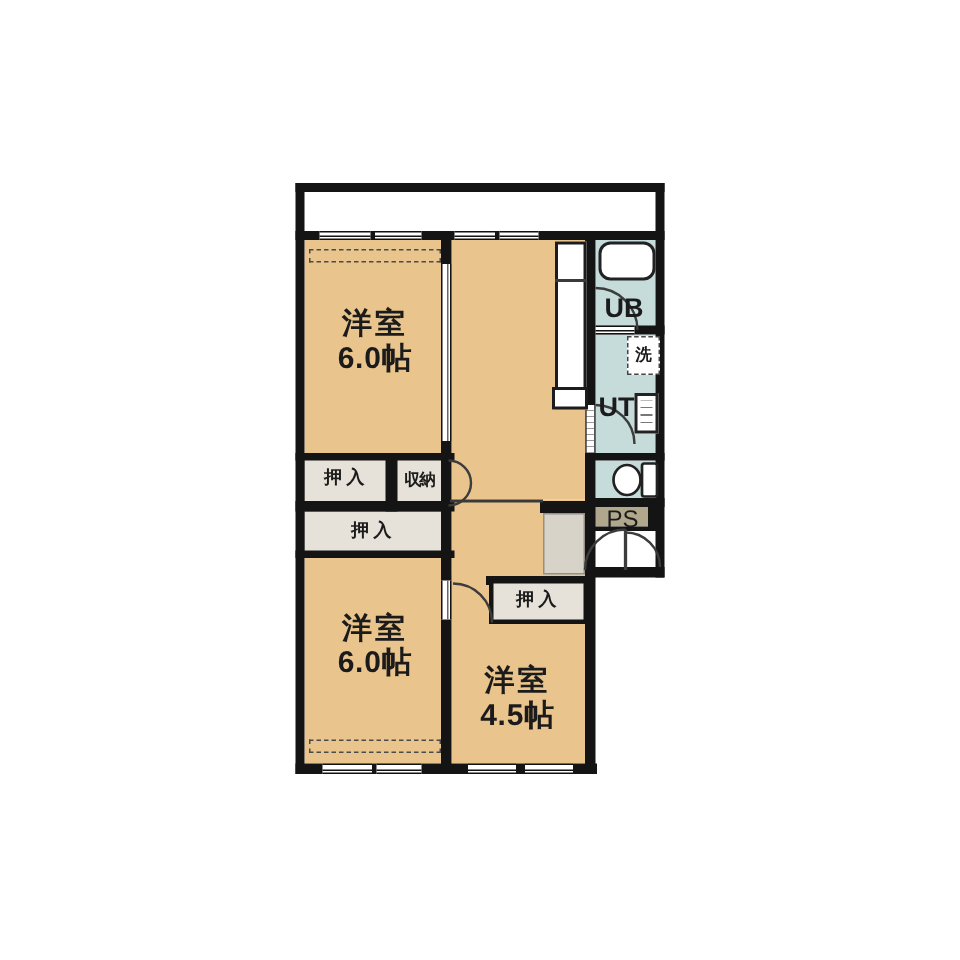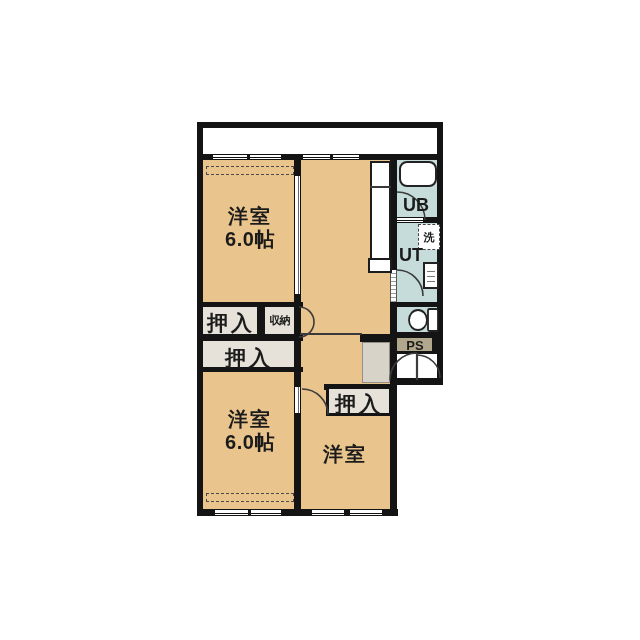--- a/index.html
+++ b/index.html
@@ -14,24 +14,24 @@
   .fl-ps{background:#b1a78c;}
   .fl-tataki{background:#d7d3c9;border:1px solid #949088;}
   .fl-white{background:#ffffff;}
   .win{background:#fff;border-top:1.5px solid #111;border-bottom:1.5px solid #111;}
   .win::after{content:"";position:absolute;left:0;right:0;top:50%;height:1px;background:#111;}
   .slide{background:#fff;border-left:1px solid #111;border-right:1px solid #111;}
   .slide::after{content:"";position:absolute;top:0;bottom:0;left:50%;width:1px;background:#666;}
   .dash{border:1.5px dashed #4a4a4a;}
   .lbl{color:#1b1b1b;text-align:center;}
   .room-lbl{font-size:20px;font-weight:600;letter-spacing:2px;line-height:23px;}
-  .closet-lbl{font-size:21px;font-weight:600;letter-spacing:3px;line-height:1;}
+  .closet-lbl{font-size:12px;font-weight:600;letter-spacing:3px;line-height:1;}
   .small-lbl{font-size:11px;font-weight:600;letter-spacing:0;line-height:1;}
   .svc-lbl{font-size:18px;font-weight:600;letter-spacing:0;line-height:1;}
-  .ps-lbl{font-size:13px;font-weight:700;line-height:1;}
+  .ps-lbl{font-size:16px;font-weight:400;line-height:1;}
   .tub{background:#fff;border:2.5px solid #222;border-radius:8px;}
   .counter{background:#fff;border:2px solid #1c1c1c;}
   .washerbox{background:#fff;border:1.5px dashed #444;display:flex;align-items:center;justify-content:center;}
   .heater{background:#fff;border:2px solid #222;}
   .heater::after{content:"";position:absolute;left:2px;right:2px;top:3px;bottom:3px;
      background:repeating-linear-gradient(to bottom,#fff 0 4px,#777 4px 5px);}
   .hatch{background:repeating-linear-gradient(to bottom,#fff 0 3px,#9a9a9a 3px 4px);border-left:1px solid #555;border-right:1px solid #555;}
   svg.overlay{position:absolute;left:0;top:0;pointer-events:none;}
 </style>
 </head>
@@ -126,24 +126,25 @@
     <span style="display:block;letter-spacing:0.5px">6.0帖</span>
   </span>
   <span class="lbl room-lbl" style="left:299px;top:218px;width:76px;">
   </span>
   <span class="lbl room-lbl" style="left:203px;top:408px;width:94px;">
     <span style="display:block">洋室</span>
     <span style="display:block;letter-spacing:0.5px">6.0帖</span>
   </span>
   <span class="lbl room-lbl" style="left:299px;top:443px;width:92px;">
     <span style="display:block">洋室</span>
+    <span style="display:block;letter-spacing:0.5px">4.5帖</span>
   </span>
 
   <span class="lbl closet-lbl" style="left:202px;top:312px;width:58px;">押入</span>
   <span class="lbl small-lbl" style="left:263px;top:315px;width:33px;letter-spacing:-1px;">収納</span>
   <span class="lbl closet-lbl" style="left:202px;top:347px;width:94px;">押入</span>
   <span class="lbl closet-lbl" style="left:326px;top:393px;width:66px;">押入</span>
 
   <span class="lbl svc-lbl" style="left:398px;top:196px;width:36px;">UB</span>
-  <span class="lbl svc-lbl" style="left:394px;top:246px;width:34px;">UT</span>
+  <span class="lbl svc-lbl" style="left:394px;top:262px;width:34px;">UT</span>
   <span class="lbl ps-lbl" style="left:398px;top:339px;width:34px;">PS</span>
 
 </div>
 
 </body></html>

